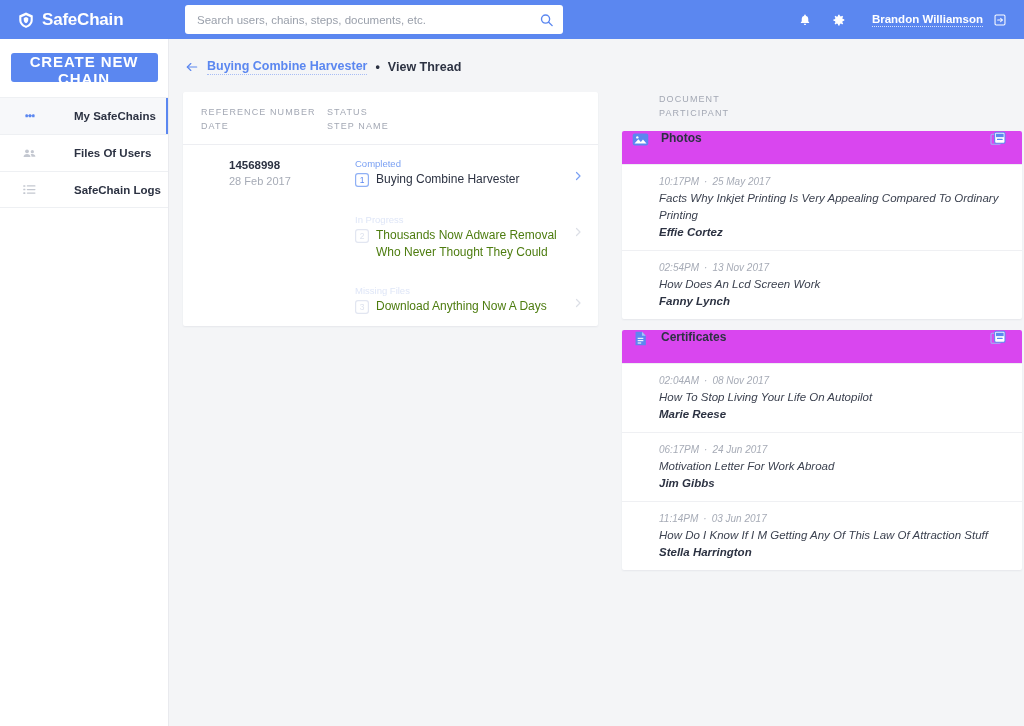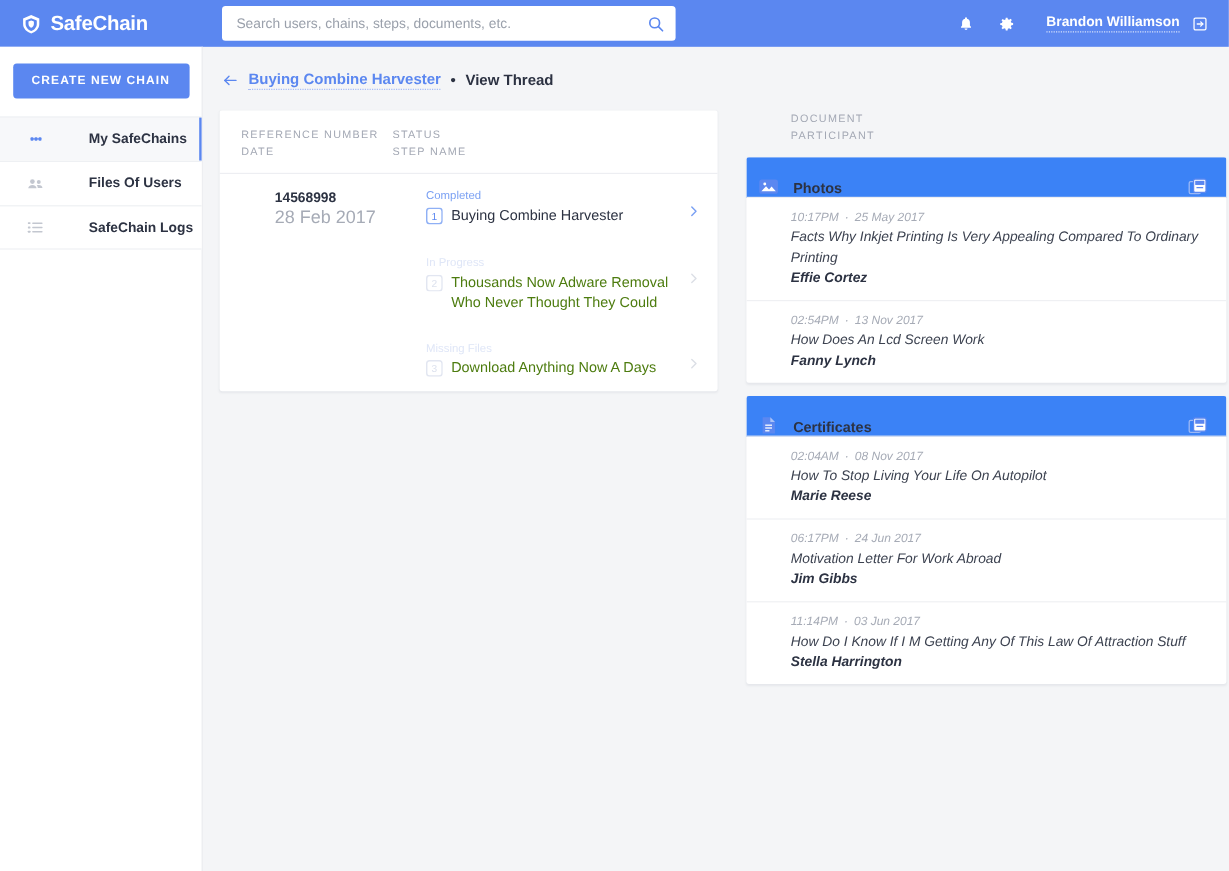--- a/index.html
+++ b/index.html
@@ -73,21 +73,21 @@
     border-right: 1px solid #e9eaee;
   }
   .create-btn {
     display: block;
     margin: 14px auto 0 auto;
     width: 147px; height: 29px;
     background: #5b87f0;
     border: 0; border-radius: 3px;
     color: #ffffff;
     font-family: "Liberation Sans", sans-serif;
-    font-size: 10px; font-weight: bold;
+    font-size: 15px; font-weight: bold;
     letter-spacing: 0.9px;
     cursor: pointer;
   }
   .nav { margin-top: 15px; }
   .nav-item {
     position: relative;
     height: 37px;
     display: flex; align-items: center;
     padding-left: 22px;
     gap: 13px;
@@ -142,21 +142,21 @@
   .colhead.c1 { width: 126px; }
 
   .step-row {
     display: flex; align-items: flex-start;
     padding: 11px 14px 11px 18px;
     min-height: 46px;
     cursor: pointer;
   }
   .step-left { width: 126px; padding-top: 1px; margin-left: 28px; }
   .step-ref { font-size: 11.5px; font-weight: bold; color: #2c3242; line-height: 16px; }
-  .step-date { font-size: 15px; color: #a6abb6; line-height: 17px; }
+  .step-date { font-size: 11px; color: #a6abb6; line-height: 17px; }
   .step-mid { flex: 1; padding-top: 0px; }
   .step-status { font-size: 9.5px; color: #7aa0f3; line-height: 15px; }
   .step-name-row { display: flex; align-items: flex-start; gap: 7px; }
   .step-badge { width: 14px; height: 14px; flex: 0 0 14px; margin-top: 2px; }
   .step-name { font-size: 12px; color: #2c3242; line-height: 17px; }
   .step-chev { width: 12px; display: flex; align-items: center; justify-content: center; padding-top: 14px; }
   .step-row.faded .step-status { color: #dfe6f7; }
   .step-row.faded .step-name { color: #4d7c0f; }
   .step-row.faded .step-chev svg polyline { stroke: #dcdfe6; }
 
@@ -168,24 +168,24 @@
     letter-spacing: 1.1px; line-height: 14px;
   }
   .doc-card {
     margin-top: 11px;
     background: #ffffff;
     border-radius: 2px;
     box-shadow: 0 1px 2px rgba(40,50,80,0.07);
     overflow: hidden;
   }
   .group-head {
-    display: flex; align-items: flex-end;
+    display: flex; align-items: flex-start;
     height: 34px; padding: 0 16px 0 10px;
     border-bottom: 1px solid #edeef2;
-    background: #3b82f6;
+    background: #d946ef;
   }
   .group-icon { width: 17px; height: 17px; flex: 0 0 17px; margin-right: 12px; }
   .group-title { font-size: 12px; font-weight: bold; color: #2c3242; flex: 1; }
   .collapse-icon { width: 16px; height: 16px; cursor: pointer; }
 
   .doc-row {
     padding: 9px 16px 9px 37px;
     border-bottom: 1px solid #eff0f3;
     cursor: pointer;
     font-style: italic;

